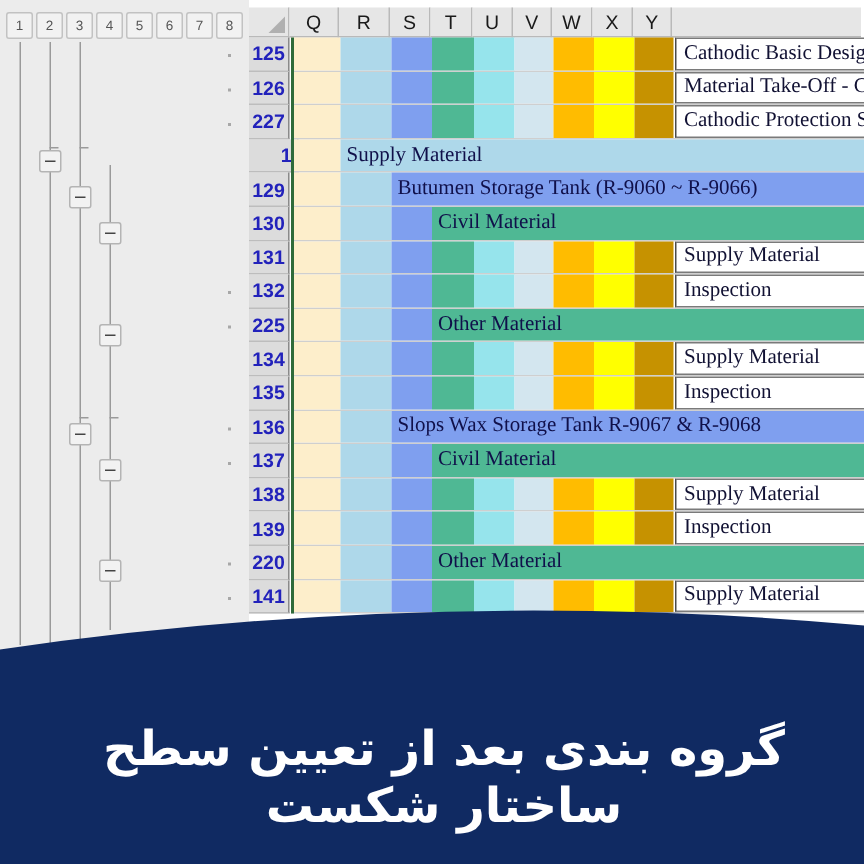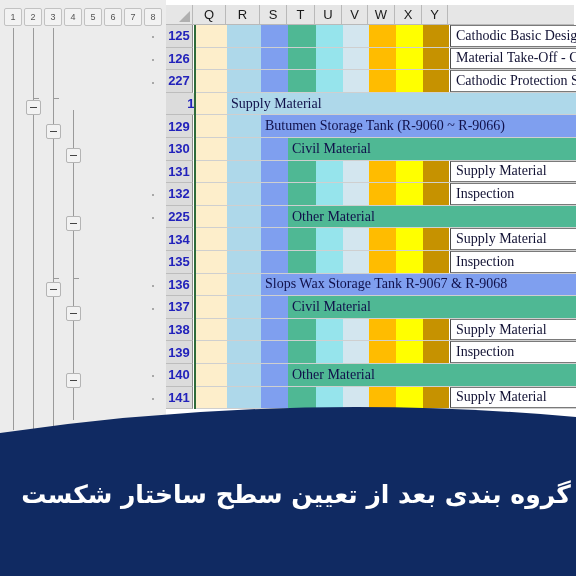--- a/index.html
+++ b/index.html
@@ -202,21 +202,21 @@
   }
   #banner svg { display: block; }
   #banner-text {
     position: absolute;
     left: 16px; right: 0;
     top: 480px;
     text-align: center;
     direction: rtl;
     color: #ffffff;
     font-family: "DejaVu Sans", sans-serif;
-    font-size: 25px;
+    font-size: 32px;
     font-weight: bold;
     letter-spacing: 0px;
   }
 </style>
 </head>
 <body>
 
 <div id="root">
 
   <div id="outline-pane">
@@ -302,21 +302,21 @@
         <div class="row-h" style="height: 22.6px;">130</div>
         <div class="row-h" style="height: 22.6px;">131</div>
         <div class="row-h" style="height: 22.6px;">132</div>
         <div class="row-h" style="height: 22.6px;">225</div>
         <div class="row-h" style="height: 22.6px;">134</div>
         <div class="row-h" style="height: 22.6px;">135</div>
         <div class="row-h" style="height: 22.6px;">136</div>
         <div class="row-h" style="height: 22.6px;">137</div>
         <div class="row-h" style="height: 22.6px;">138</div>
         <div class="row-h" style="height: 22.6px;">139</div>
-        <div class="row-h" style="height: 22.6px;">140</div>
+        <div class="row-h" style="height: 22.6px;">220</div>
         <div class="row-h" style="height: 22.6px;">141</div>
       </div>
     <div id="grid-body">
         <div class="grid-row" style="height: 22.6px;">
           <div class="band" style="left: 0px; width: 33px; background: rgb(253, 238, 203);"></div>
           <div class="band" style="left: 33px; width: 34px; background: rgb(174, 216, 234);"></div>
           <div class="band" style="left: 67px; width: 27px; background: rgb(127, 159, 239);"></div>
           <div class="band" style="left: 94px; width: 28px; background: rgb(79, 184, 148);"></div>
           <div class="band" style="left: 122px; width: 27px; background: rgb(150, 228, 236);"></div>
           <div class="band" style="left: 149px; width: 26px; background: rgb(211, 230, 239);"></div>

